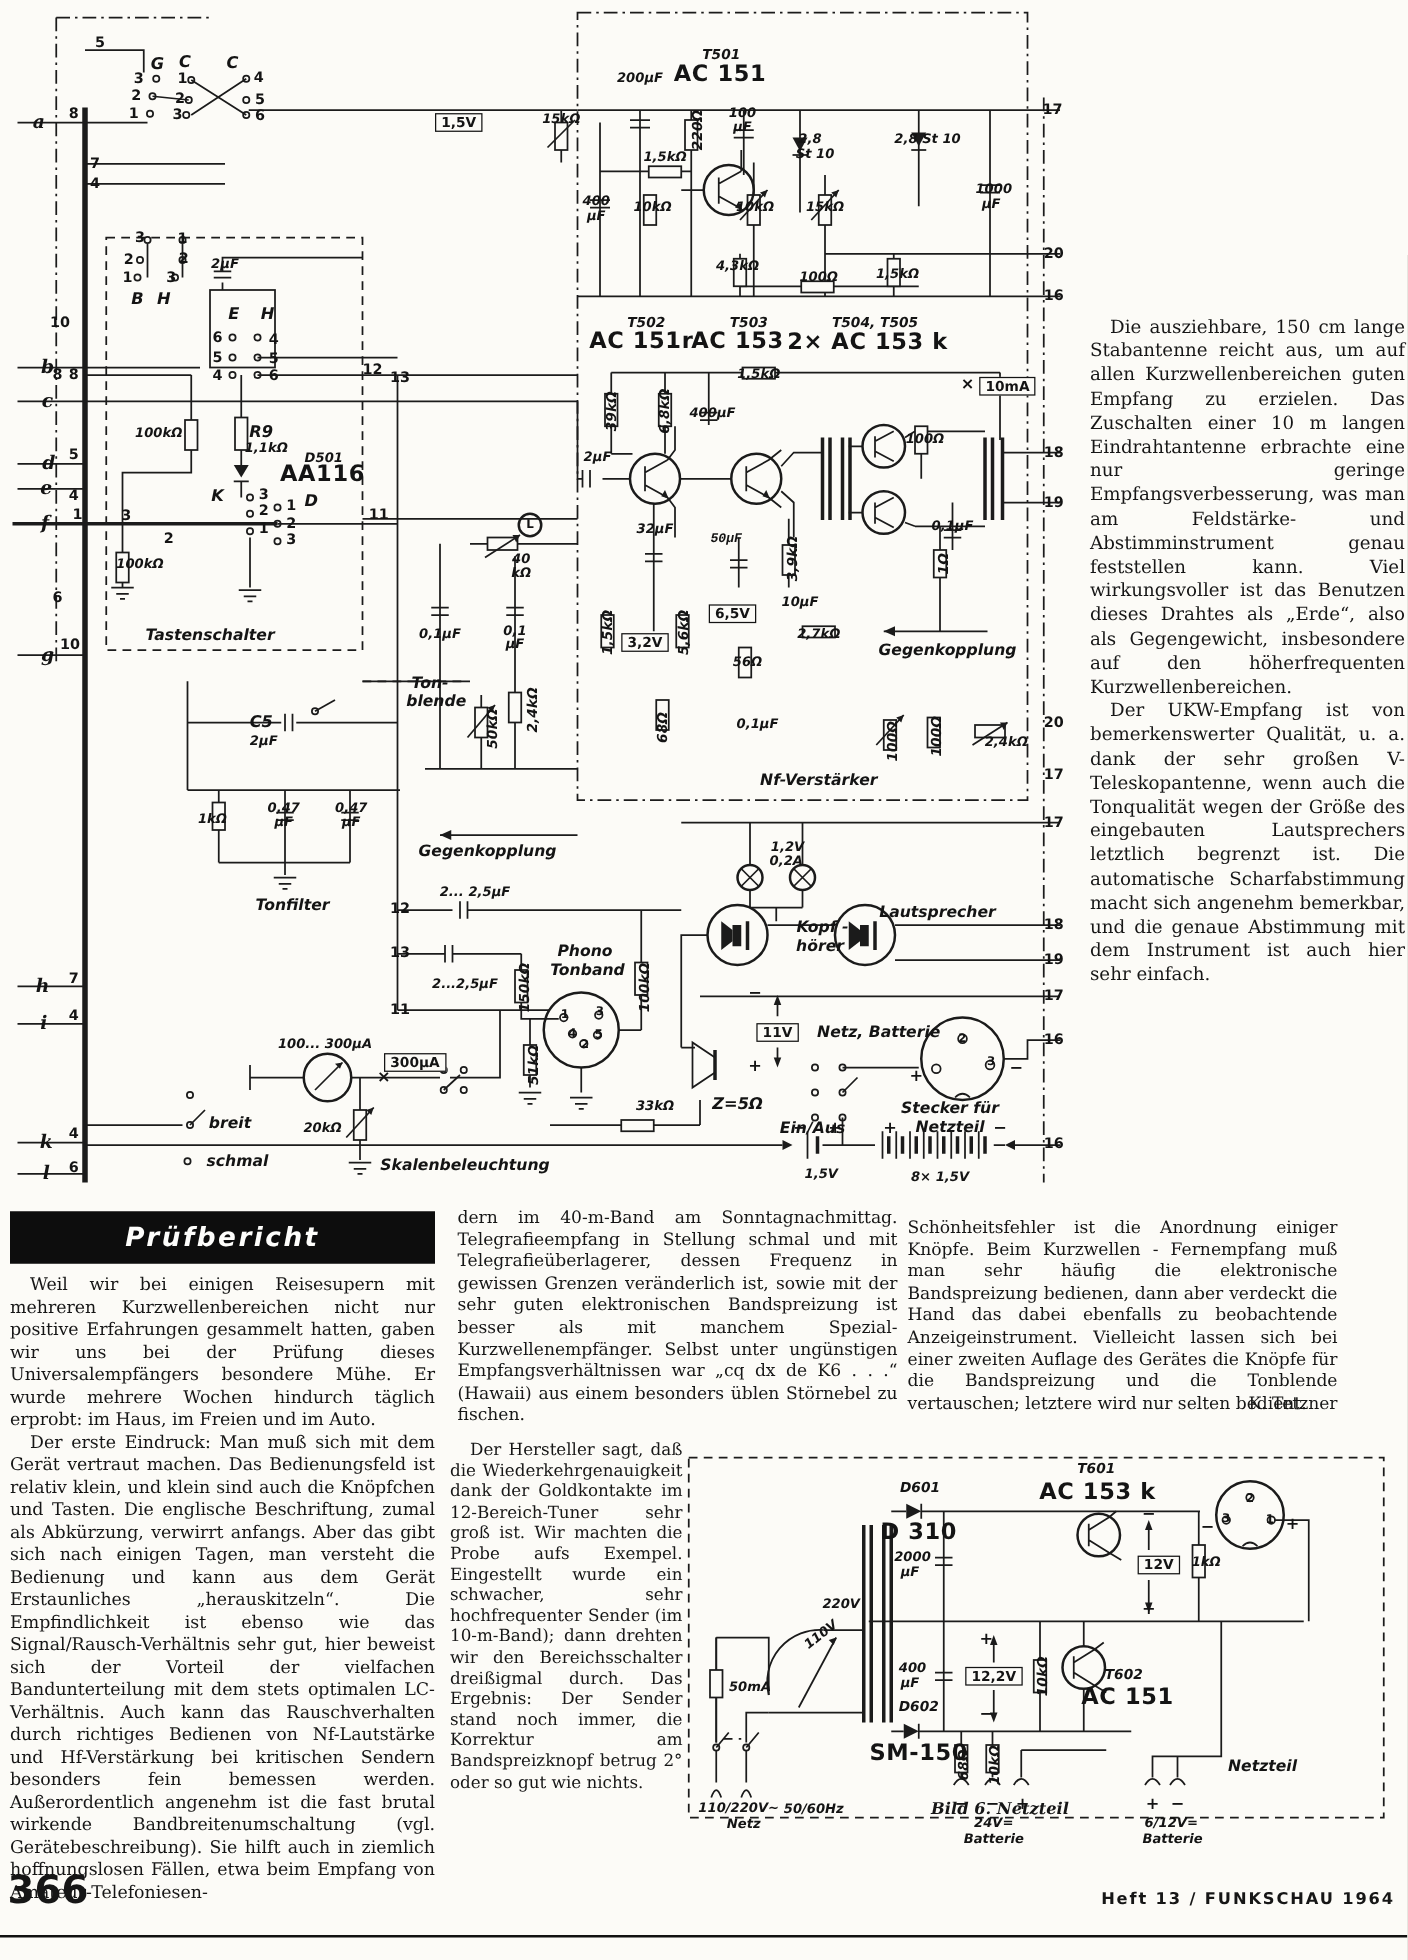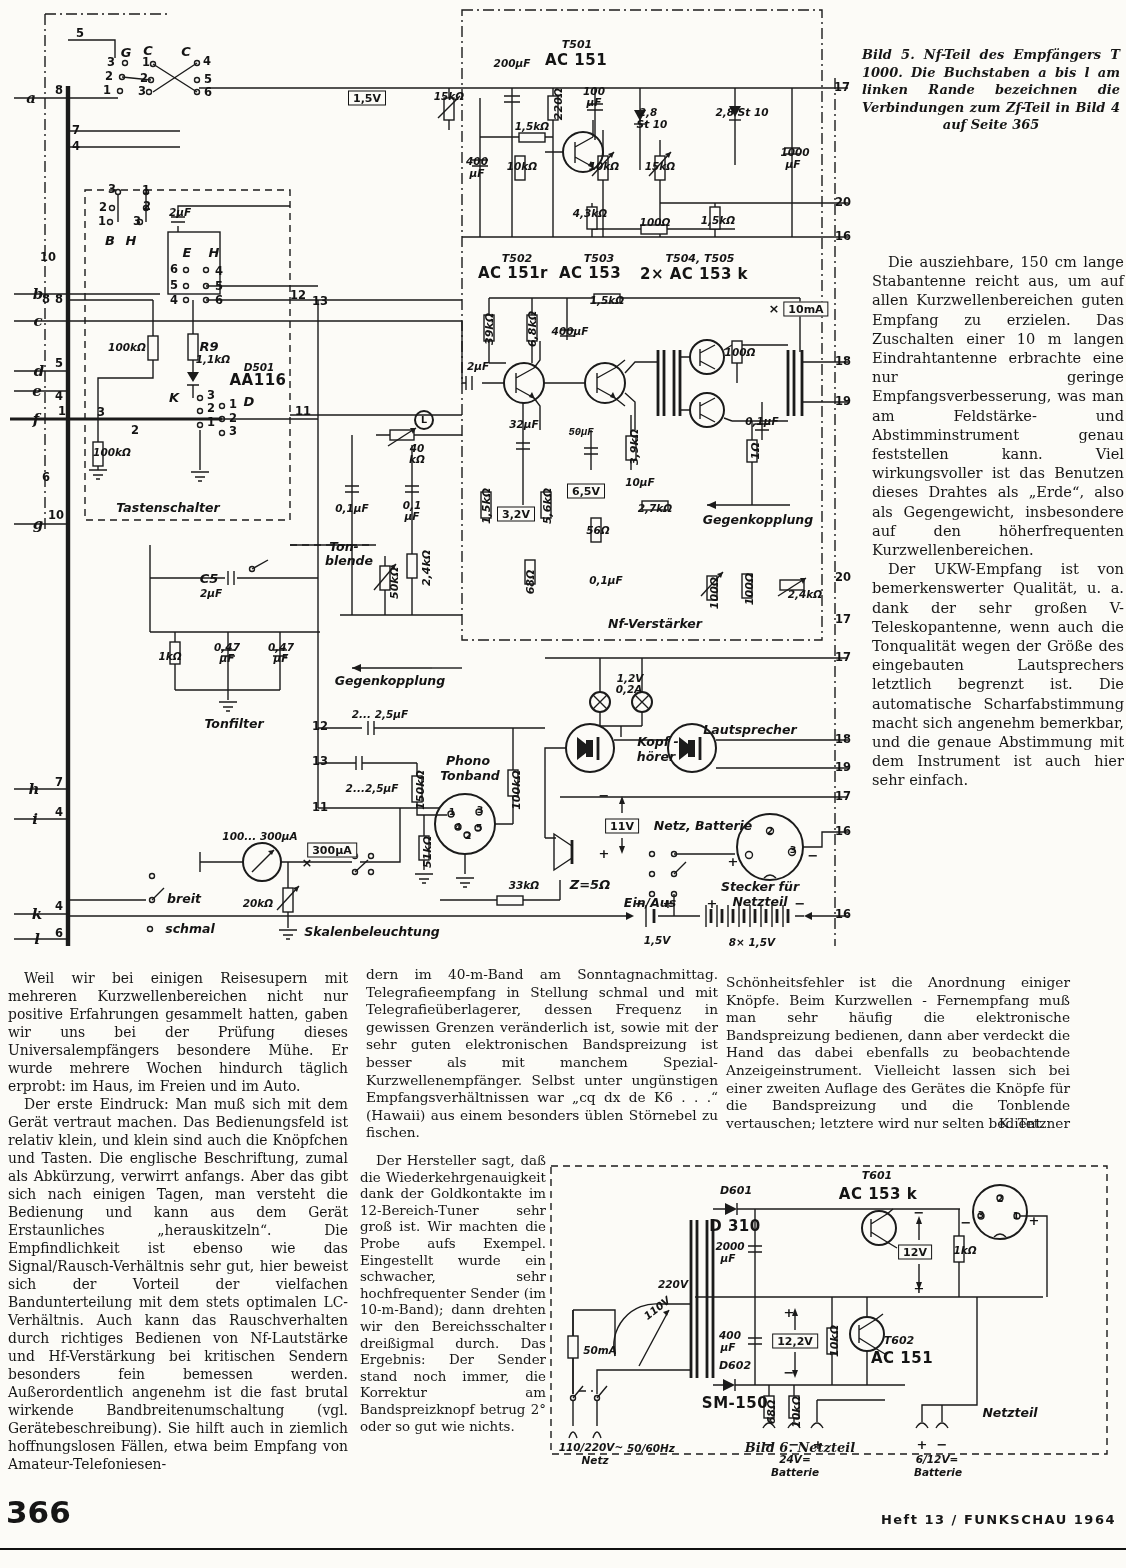--- a/index.html
+++ b/index.html
@@ -27,21 +27,21 @@
   .botrule{position:absolute;left:0;top:1548px;width:1126px;height:2px;background:#111;}
   
   .schem{position:absolute;}
   #fig5{left:0;top:0;width:866px;height:958px;}
   #fig6{left:545px;top:1160px;width:581px;height:330px;}
   .schem svg{position:absolute;left:0;top:0;}
   .slabel{position:absolute;transform:translate(-50%,-50%);white-space:nowrap;line-height:1;
           font-family:"DejaVu Sans",sans-serif;font-style:italic;font-weight:bold;font-size:11px;color:#141414;}
   .slabel.sm{font-size:10.5px;}
   .slabel.tn{font-size:11px;}
-  .slabel.b{font-style:normal;font-size:15px;letter-spacing:.5px;}
+  .slabel.b{font-style:normal;font-size:18px;letter-spacing:.5px;}
   .slabel.big{font-size:12.5px;}
   .slabel.ksw{font-size:13px;}
   .slabel.n{font-style:normal;font-size:11.5px;}
   .slabel.ns{font-style:normal;font-size:9.5px;}
   .slabel.sign{font-style:normal;font-size:13px;}
   .slabel.box{font-style:normal;font-size:11px;border:1.6px solid #141414;padding:1px 4px;background:#fcfbf7;}
   .slabel.v{transform:translate(-50%,-50%) rotate(-90deg);}
   .slabel.diag{transform:translate(-50%,-50%) rotate(-38deg);font-size:10.5px;}
   .slabel.lm{font-family:"DejaVu Serif",serif;font-size:15px;}
   
@@ -484,27 +484,27 @@
         <span class="slabel sign" style="left: 640px; top: 903px;">−</span>
         <span class="slabel sign" style="left: 668px; top: 903px;">+</span>
         <span class="slabel sign" style="left: 712px; top: 903px;">+</span>
         <span class="slabel sign" style="left: 800px; top: 903px;">−</span>
         <span class="slabel sm" style="left: 657px; top: 940px;">1,5V</span>
         <span class="slabel sm" style="left: 752px; top: 942px;">8× 1,5V</span>
         <span class="slabel n" style="left: 843px; top: 915px;">16</span>
       </div>
   </div>
 
-  <div class="col fig5cap">Bild 5. Nf-Teil des Empfängers T 1000. Die Buchstaben a bis l am linken Rande bezeichnen die Verbindungen zum Zf-Teil in Bild 4 auf Seite 365</div>
   <div class="col rightcol art">
     <p>Die ausziehbare, 150 cm lange Stabantenne reicht aus, um auf allen Kurzwellenbereichen guten Empfang zu erzielen. Das Zuschalten einer 10 m langen Eindrahtantenne erbrachte eine nur geringe Empfangsverbesserung, was man am Feldstärke- und Abstimminstrument genau feststellen kann. Viel wirkungsvoller ist das Benutzen dieses Drahtes als „Erde“, also als Gegengewicht, insbesondere auf den höherfrequenten Kurzwellenbereichen.</p>
     <p>Der UKW-Empfang ist von bemerkenswerter Qualität, u. a. dank der sehr großen V-Teleskopantenne, wenn auch die Tonqualität wegen der Größe des eingebauten Lautsprechers letztlich begrenzt ist. Die automatische Scharfabstimmung macht sich angenehm bemerkbar, und die genaue Abstimmung mit dem Instrument ist auch hier sehr einfach.</p>
   </div>
 
   <div class="col col1 art">
+    <div class="bar">Prüfbericht</div>
     <p>Weil wir bei einigen Reisesupern mit mehreren Kurzwellenbereichen nicht nur positive Erfahrungen gesammelt hatten, gaben wir uns bei der Prüfung dieses Universalempfängers besondere Mühe. Er wurde mehrere Wochen hindurch täglich erprobt: im Haus, im Freien und im Auto.</p>
     <p>Der erste Eindruck: Man muß sich mit dem Gerät vertraut machen. Das Bedienungsfeld ist relativ klein, und klein sind auch die Knöpfchen und Tasten. Die englische Beschriftung, zumal als Abkürzung, verwirrt anfangs. Aber das gibt sich nach einigen Tagen, man versteht die Bedienung und kann aus dem Gerät Erstaunliches „herauskitzeln“. Die Empfindlichkeit ist ebenso wie das Signal/Rausch-Verhältnis sehr gut, hier beweist sich der Vorteil der vielfachen Bandunterteilung mit dem stets optimalen LC-Verhältnis. Auch kann das Rauschverhalten durch richtiges Bedienen von Nf-Lautstärke und Hf-Verstärkung bei kritischen Sendern besonders fein bemessen werden. Außerordentlich angenehm ist die fast brutal wirkende Bandbreitenumschaltung (vgl. Gerätebeschreibung). Sie hilft auch in ziemlich hoffnungslosen Fällen, etwa beim Empfang von Amateur-Telefoniesen-</p>
   </div>
 
   <div class="col col2a art">
     <p class="noind">dern im 40-m-Band am Sonntagnachmittag. Telegrafieempfang in Stellung schmal und mit Telegrafieüberlagerer, dessen Frequenz in gewissen Grenzen veränderlich ist, sowie mit der sehr guten elektronischen Bandspreizung ist besser als mit manchem Spezial-Kurzwellenempfänger. Selbst unter ungünstigen Empfangsverhältnissen war „cq dx de K6 . . .“ (Hawaii) aus einem besonders üblen Störnebel zu fischen.</p>
   </div>
   <div class="col col2b art">
     <p>Der Hersteller sagt, daß die Wiederkehrgenauigkeit dank der Goldkontakte im 12-Bereich-Tuner sehr groß ist. Wir machten die Probe aufs Exempel. Eingestellt wurde ein schwacher, sehr hochfrequenter Sender (im 10-m-Band); dann drehten wir den Bereichsschalter dreißigmal durch. Das Ergebnis: Der Sender stand noch immer, die Korrektur am Bandspreizknopf betrug 2° oder so gut wie nichts.</p>
   </div>
@@ -563,21 +563,21 @@
       <path class="w" d="M218,268 Q224,258 230,268 M243,268 Q249,258 255,268 M266,268 Q272,258 278,268 M371,268 Q377,258 383,268 M391,268 Q397,258 403,268"></path>
     </svg>
     <div id="fig6-labels">
         <span class="slabel tn" style="left: 191px; top: 30px;">D601</span>
         <span class="slabel b" style="left: 190px; top: 66px;">D 310</span>
         <span class="slabel sm" style="left: 185px; top: 86px;">2000</span>
         <span class="slabel sm" style="left: 183px; top: 98px;">µF</span>
         <span class="slabel tn" style="left: 332px; top: 15px;">T601</span>
         <span class="slabel b" style="left: 333px; top: 34px;">AC 153 k</span>
         <span class="slabel sign" style="left: 374px; top: 52px;">−</span>
-        <span class="slabel box" style="left: 370px; top: 92px;">12V</span>
+        <span class="slabel box" style="left: 382px; top: 92px;">12V</span>
         <span class="slabel sign" style="left: 374px; top: 128px;">+</span>
         <span class="slabel sm" style="left: 420px; top: 90px;">1kΩ</span>
         <span class="slabel sm" style="left: 128px; top: 124px;">220V</span>
         <span class="slabel diag" style="left: 112px; top: 148px;">110V</span>
         <span class="slabel sm" style="left: 55px; top: 190px;">50mA</span>
         <span class="slabel sm" style="left: 185px; top: 175px;">400</span>
         <span class="slabel sm" style="left: 183px; top: 187px;">µF</span>
         <span class="slabel sign" style="left: 244px; top: 152px;">+</span>
         <span class="slabel box" style="left: 250px; top: 181px;">12,2V</span>
         <span class="slabel sign" style="left: 244px; top: 212px;">−</span>

